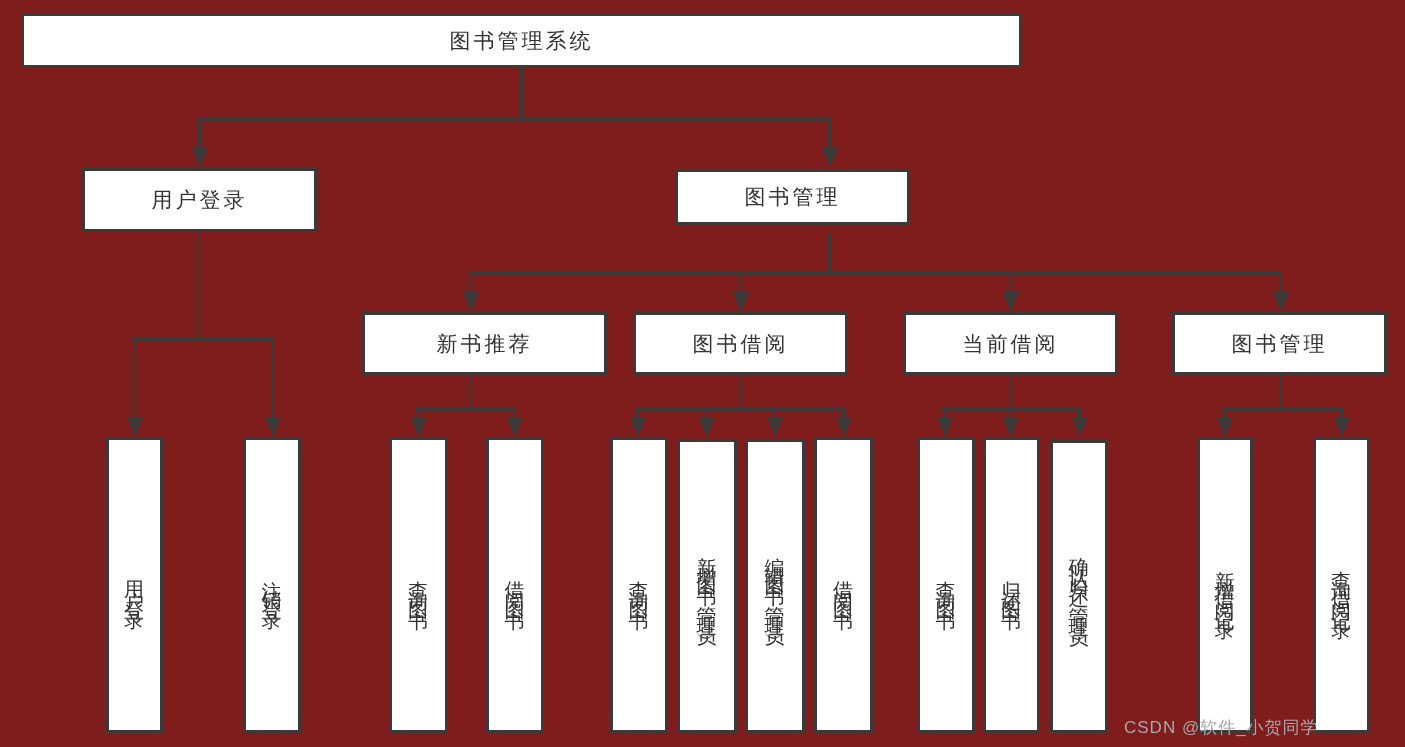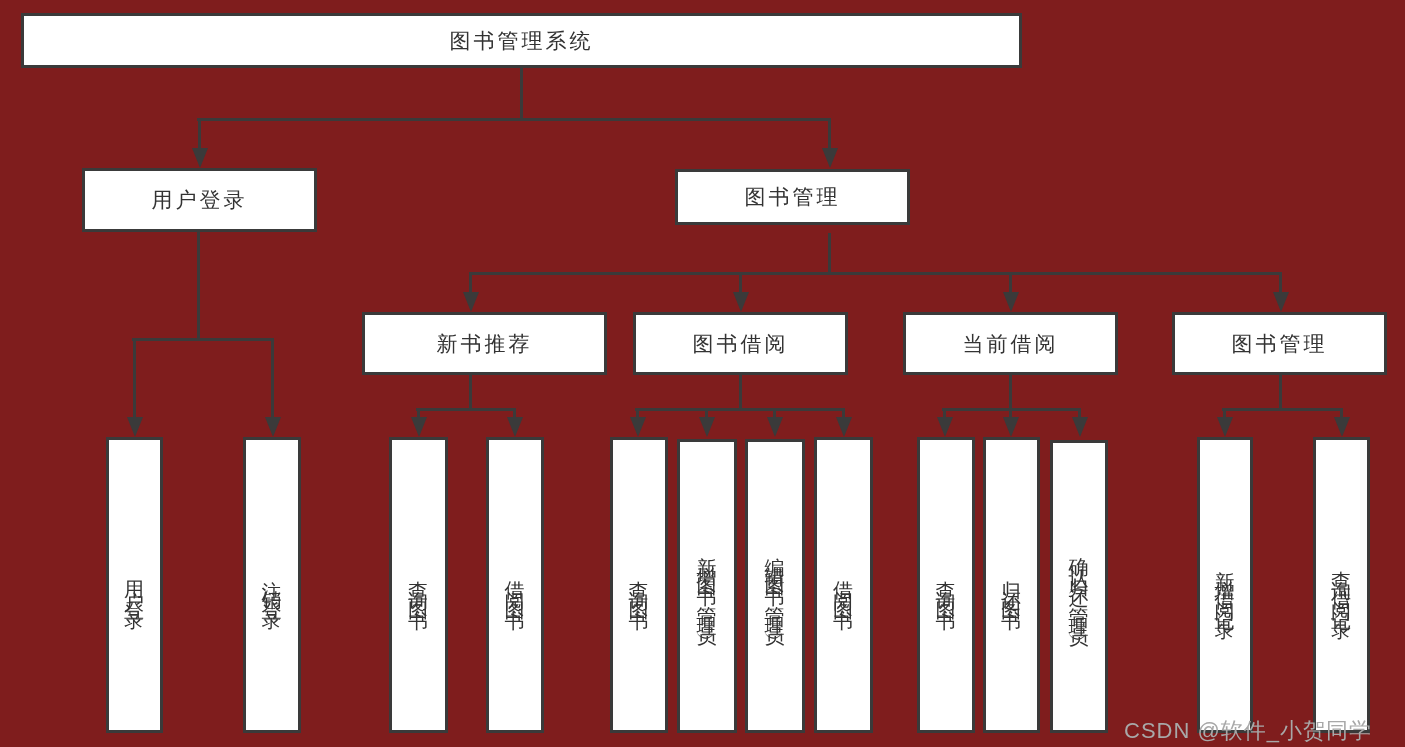--- a/index.html
+++ b/index.html
@@ -52,21 +52,21 @@
     width: 0;
     height: 0;
     border-left: 8px solid transparent;
     border-right: 8px solid transparent;
     border-top: 20px solid #3a3a3a;
   }
   .watermark {
     position: absolute;
     left: 1124px;
     top: 716px;
-    font-size: 22px;
+    font-size: 17px;
     letter-spacing: 1px;
     color: #a8a8a8;
     white-space: nowrap;
     z-index: 5;
   }
 </style>
 </head>
 <body>
 
 <div class="stage">

